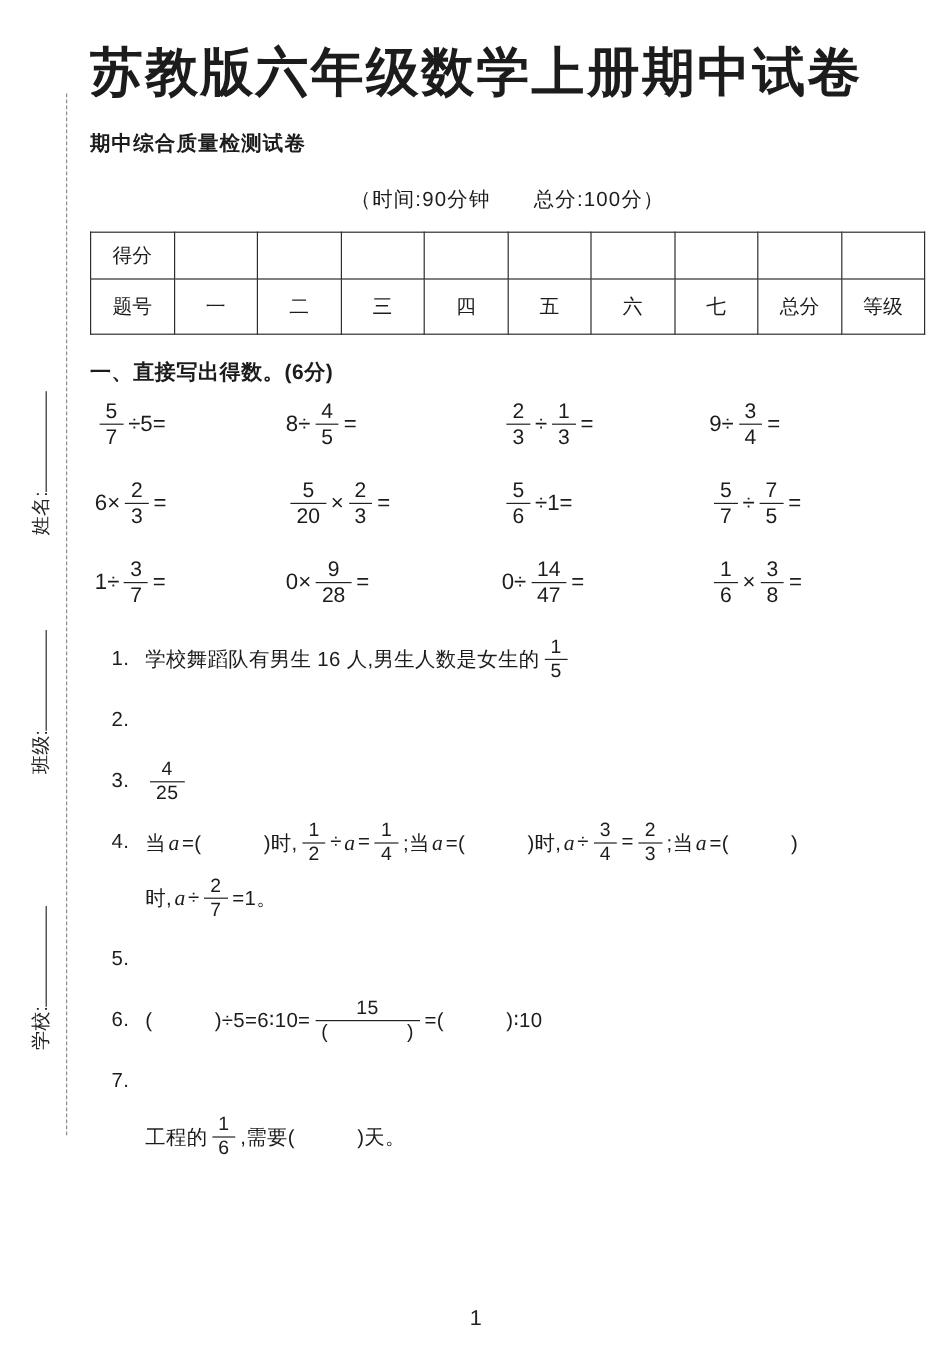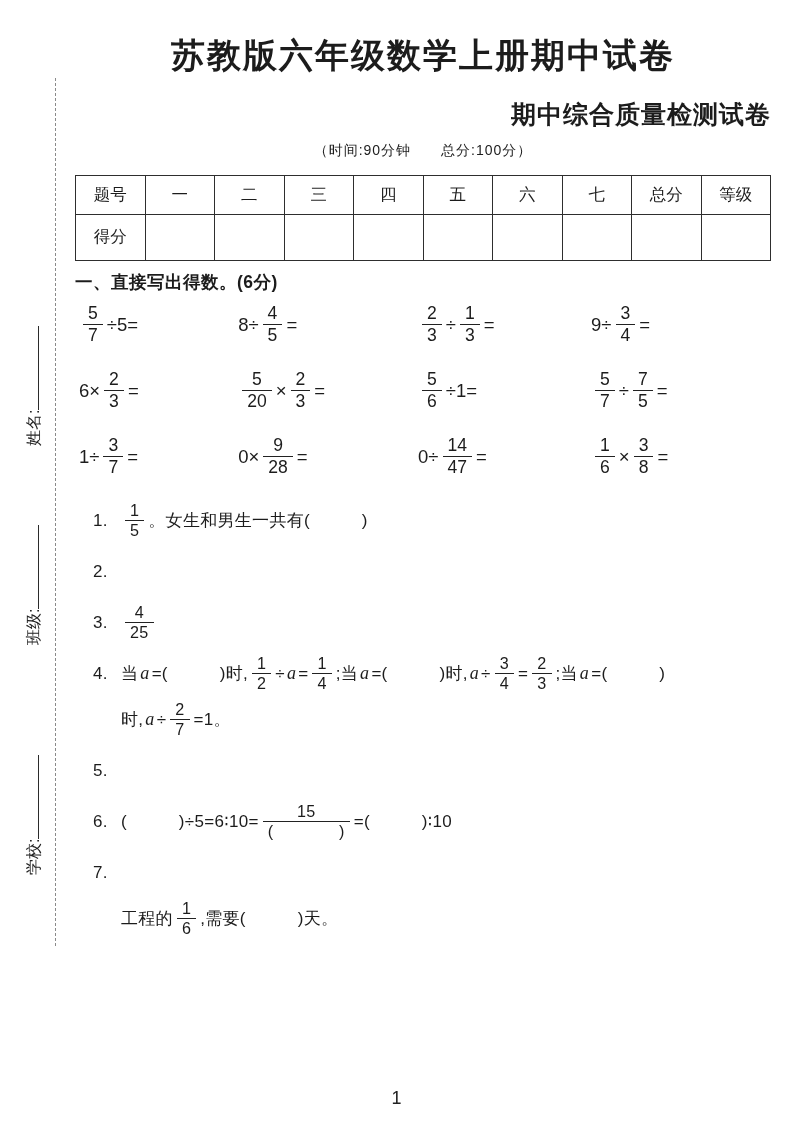--- a/index.html
+++ b/index.html
@@ -11,28 +11,28 @@
   .margin-line{position:absolute;left:55px;top:78px;height:868px;width:0;border-left:1.6px dashed #8a8a8a;}
   .mlabel{
     position:absolute;left:-52px;width:170px;height:22px;line-height:22px;
     transform:rotate(-90deg);transform-origin:center;white-space:nowrap;
     font-size:16px;color:#222;
   }
   .m1{top:350px;} .m2{top:549px;} .m3{top:779px;}
   .mline{display:inline-block;width:84px;height:1em;border-bottom:1.7px solid #2b2b2b;vertical-align:baseline;}
   
   .content{position:absolute;left:75px;right:22px;top:0;}
-  h1{margin:36px 0 0;text-align:center;font-size:34px;font-weight:700;letter-spacing:2px;line-height:1.15;}
-  h2{margin:26px 0 0;text-align:right;font-size:25px;font-weight:700;letter-spacing:1px;line-height:1.1;}
-  .info{margin-top:13px;text-align:center;font-size:14px;letter-spacing:1px;}
+  h1{margin:36px 0 0;font-size:44px;font-weight:700;letter-spacing:2px;line-height:1.15;}
+  h2{margin:26px 0 0;text-align:left;font-size:17px;font-weight:700;letter-spacing:1px;line-height:1.1;font-family:Liberation Mono, monospace;}
+  .info{margin-top:24px;text-align:center;font-size:17px;letter-spacing:1px;}
   table.score{width:100%;border-collapse:collapse;margin-top:15px;table-layout:fixed;}
   table.score th,table.score td{border:1.7px solid #2e2e2e;text-align:center;font-weight:400;font-size:16.5px;padding:0;}
   table.score tr:first-child th{height:38px;}
   table.score tr:last-child th,table.score tr:last-child td{height:45px;}
-  .sec-h{margin-top:9px;font-size:17.5px;font-weight:700;letter-spacing:0.5px;}
+  .sec-h{margin-top:19px;font-size:17.5px;font-weight:700;letter-spacing:0.5px;}
   
   .mgrid{display:grid;grid-template-columns:23% 26% 25% 26%;padding:8px 0 0 4px;row-gap:20px;}
   .prob{display:flex;align-items:center;height:46px;font-size:18.5px;}
   
   .frac{display:inline-flex;flex-direction:column;text-align:center;margin:0 4px;line-height:1.18;font-size:0.95em;}
   .frac .fn{border-bottom:1.6px solid #222;padding:0 5px;}
   .frac .fd{padding:0 5px;}
   
   #qlist{margin-top:18px;padding-left:46px;}
   .qitem{margin-bottom:5px;}
@@ -58,44 +58,44 @@
     <span>学校:</span><span class="mline"></span>
   </div>
 
   <div class="content">
     <h1>苏教版六年级数学上册期中试卷</h1>
     <h2>期中综合质量检测试卷</h2>
     <div class="info">（时间:90分钟　　总分:100分）</div>
 
     <table class="score">
       <tbody>
-          <tr id="trow1">
+          <tr id="trow2">
+            <th>得分</th>
+            <td></td>
+            <td></td>
+            <td></td>
+            <td></td>
+            <td></td>
+            <td></td>
+            <td></td>
+            <td></td>
+            <td></td>
+          </tr>
+      <tr id="trow1">
             <th>题号</th>
             <th>一</th>
             <th>二</th>
             <th>三</th>
             <th>四</th>
             <th>五</th>
             <th>六</th>
             <th>七</th>
             <th>总分</th>
             <th>等级</th>
           </tr>
-      <tr id="trow2">
-            <th>得分</th>
-            <td></td>
-            <td></td>
-            <td></td>
-            <td></td>
-            <td></td>
-            <td></td>
-            <td></td>
-            <td></td>
-            <td></td>
-          </tr>
     </tbody>
       </table>
 
     <div class="sec-h">一、直接写出得数。(6分)</div>
     <div class="mgrid" id="mgrid">
         <div class="prob">
           <span class="frac">
             <span class="fn">5</span>
             <span class="fd">7</span>
           </span>
@@ -203,25 +203,25 @@
             <span class="fd">8</span>
           </span>
           <span>=</span>
         </div>
       </div>
 
     <div id="qlist">
         <div class="qitem">
           <div class="qline">
             <span class="qnum">1.</span>
+            <span>学校舞蹈队有男生 16 人,男生人数是女生的</span>
             <span class="frac">
               <span class="fn">1</span>
               <span class="fd">5</span>
             </span>
-            <span>。女生和男生一共有(　　　)</span>
           </div>
         </div>
         <div class="qitem">
           <div class="qline">
             <span class="qnum">2.</span>
           </div>
         </div>
         <div class="qitem">
           <div class="qline">
             <span class="qnum">3.</span>

